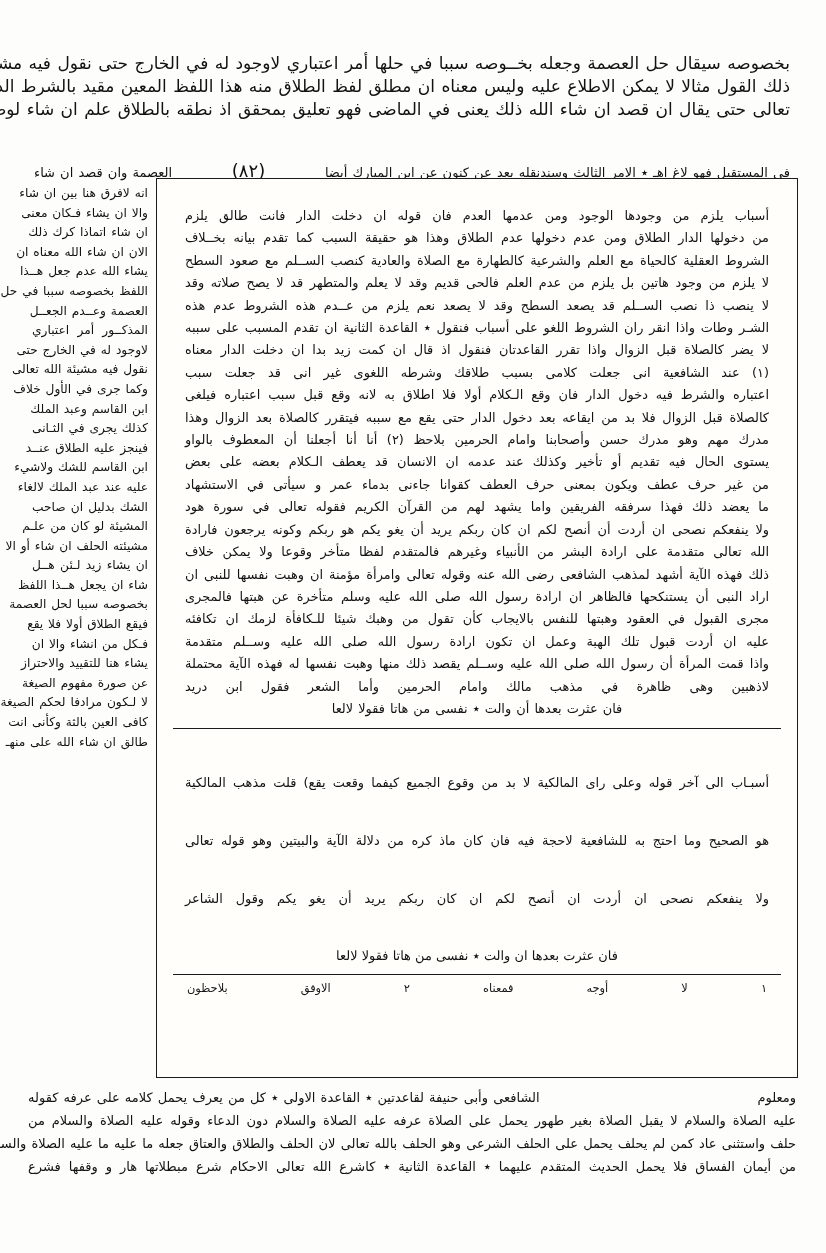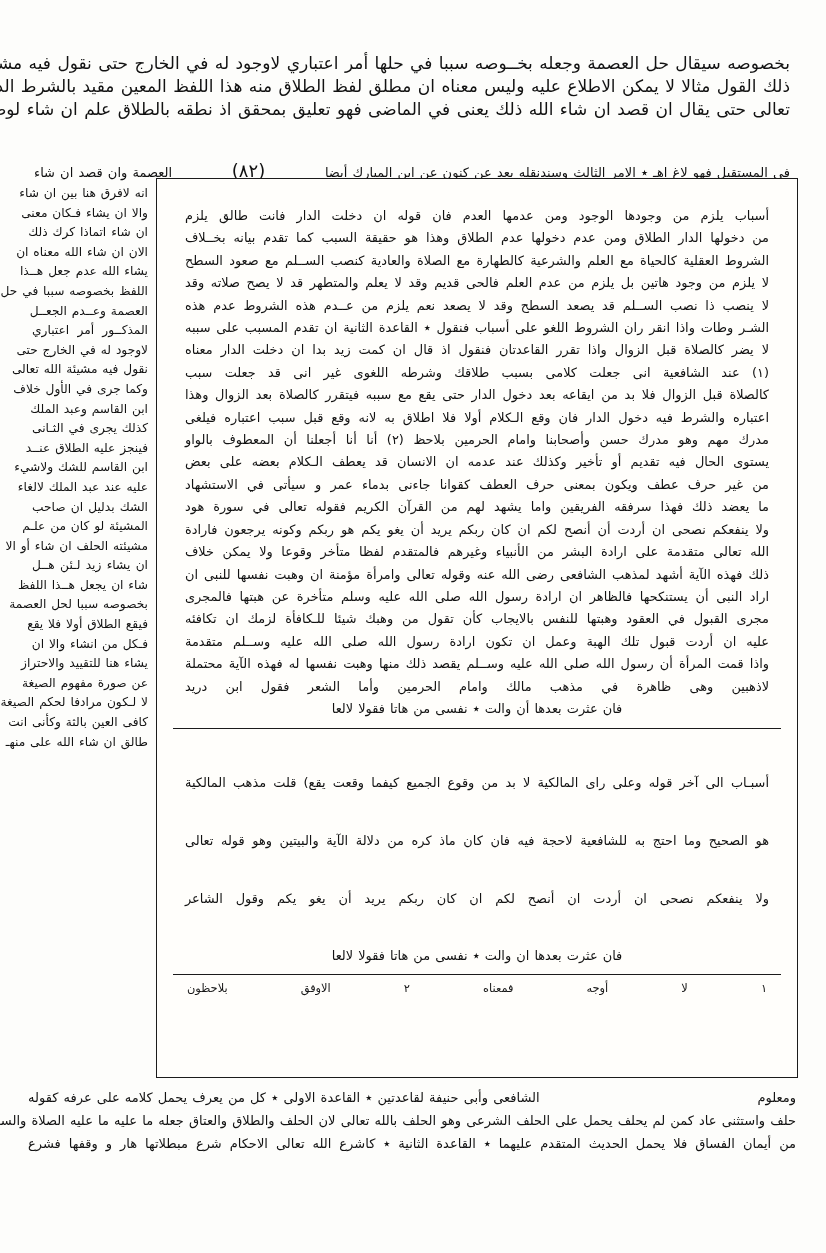--- a/index.html
+++ b/index.html
@@ -138,20 +138,21 @@
     direction: rtl;
     text-align: justify;
     text-align-last: justify;
     white-space: nowrap;
     color: #121212;
     margin-top: 35px;
   }
   .second-block .bline.center {
     text-align: right;
     text-align-last: center;
+    font-family: Liberation Serif, serif;
   }
   .footnote {
     padding: 6px 14px 6px 14px;
     font-size: 11.4px;
     direction: rtl;
     text-align: left;
     color: #171717;
     white-space: nowrap;
   }
 
@@ -233,22 +234,22 @@
 
       <div class="frame-inner">
         <div class="bline ar">أسباب يلزم من وجودها الوجود ومن عدمها العدم فان قوله ان دخلت الدار فانت طالق يلزم</div>
         <div class="bline ar">من دخولها الدار الطلاق ومن عدم دخولها عدم الطلاق وهذا هو حقيقة السبب كما تقدم بيانه بخــلاف</div>
         <div class="bline ar">الشروط العقلية كالحياة مع العلم والشرعية كالطهارة مع الصلاة والعادية كنصب الســلم مع صعود السطح</div>
         <div class="bline ar">لا يلزم من وجود هاتين بل يلزم من عدم العلم فالحى قديم وقد لا يعلم والمتطهر قد لا يصح صلاته وقد</div>
         <div class="bline ar">لا ينصب ذا نصب الســلم قد يصعد السطح وقد لا يصعد نعم يلزم من عــدم هذه الشروط عدم هذه</div>
         <div class="bline ar">الشـر وطات واذا انقر ران الشروط اللغو على أسباب فنقول  ٭  القاعدة الثانية ان تقدم المسبب على سببه</div>
         <div class="bline ar">لا يضر كالصلاة قبل الزوال واذا تقرر القاعدتان فنقول اذ قال ان كمت زيد بدا ان دخلت الدار معناه</div>
         <div class="bline ar">(١) عند الشافعية انى جعلت كلامى بسبب طلاقك وشرطه اللغوى غير انى قد جعلت سبب</div>
+        <div class="bline ar">اعتباره والشرط فيه دخول الدار فان وقع الـكلام أولا فلا اطلاق به لانه وقع قبل سبب اعتباره فيلغى</div>
         <div class="bline ar">كالصلاة قبل الزوال فلا بد من ايقاعه بعد دخول الدار حتى يقع مع سببه فيتقرر كالصلاة بعد الزوال وهذا</div>
-        <div class="bline ar">اعتباره والشرط فيه دخول الدار فان وقع الـكلام أولا فلا اطلاق به لانه وقع قبل سبب اعتباره فيلغى</div>
         <div class="bline ar">مدرك مهم وهو مدرك حسن وأصحابنا وامام الحرمين بلاحظ  (٢)  أنا أنا أجعلنا أن المعطوف بالواو</div>
         <div class="bline ar">يستوى الحال فيه تقديم أو تأخير وكذلك عند عدمه ان الانسان قد يعطف الـكلام بعضه على بعض</div>
         <div class="bline ar">من غير حرف عطف ويكون بمعنى حرف العطف كقوانا جاءنى بدماء عمر و سيأتى في الاستشهاد</div>
         <div class="bline ar">ما يعضد ذلك فهذا سرفقه الفريقين واما يشهد لهم من القرآن الكريم فقوله تعالى في سورة هود</div>
         <div class="bline ar">ولا ينفعكم نصحى ان أردت أن أنصح لكم ان كان ربكم يريد أن يغو يكم هو ربكم وكونه يرجعون فارادة</div>
         <div class="bline ar">الله تعالى متقدمة على ارادة البشر من الأنبياء وغيرهم فالمتقدم لفظا متأخر وقوعا  ولا يمكن خلاف</div>
         <div class="bline ar">ذلك فهذه الآية أشهد لمذهب الشافعى رضى الله عنه وقوله تعالى وامرأة مؤمنة ان وهبت نفسها للنبى ان</div>
         <div class="bline ar">اراد النبى أن يستنكحها فالظاهر ان ارادة رسول الله صلى الله عليه وسلم متأخرة عن هبتها فالمجرى</div>
         <div class="bline ar">مجرى القبول في العقود وهبتها للنفس بالايجاب كأن تقول من وهبك شيئا للـكافأة لزمك ان تكافئه</div>
         <div class="bline ar">عليه ان أردت قبول تلك الهبة  وعمل ان تكون ارادة رسول الله صلى الله عليه وســلم متقدمة</div>
@@ -270,17 +271,18 @@
 
       <div class="footnote ar">١  لا أوجه فمعناه  ٢  الاوفق بلاحظون</div>
     </div>
   </div>
 
   <div class="bottom-block">
     <div class="line ar spread">
       <span>الشافعى وأبى حنيفة لقاعدتين  ٭  القاعدة الاولى  ٭  كل من يعرف يحمل كلامه على عرفه كقوله</span>
       <span>ومعلوم</span>
     </div>
+    <div class="line ar">عليه الصلاة والسلام لا يقبل الصلاة بغير طهور يحمل على الصلاة عرفه عليه الصلاة والسلام دون الدعاء وقوله عليه الصلاة والسلام من</div>
     <div class="line ar">حلف واستثنى عاد كمن لم يحلف يحمل على الحلف الشرعى وهو الحلف بالله تعالى لان الحلف والطلاق والعتاق جعله ما عليه ما عليه الصلاة والسلام</div>
     <div class="line ar">من أيمان الفساق فلا يحمل الحديث المتقدم عليهما  ٭  القاعدة الثانية  ٭  كاشرع الله تعالى الاحكام شرع مبطلاتها هار و وقفها فشرع</div>
   </div>
 
 </div>
 
 </body></html>

